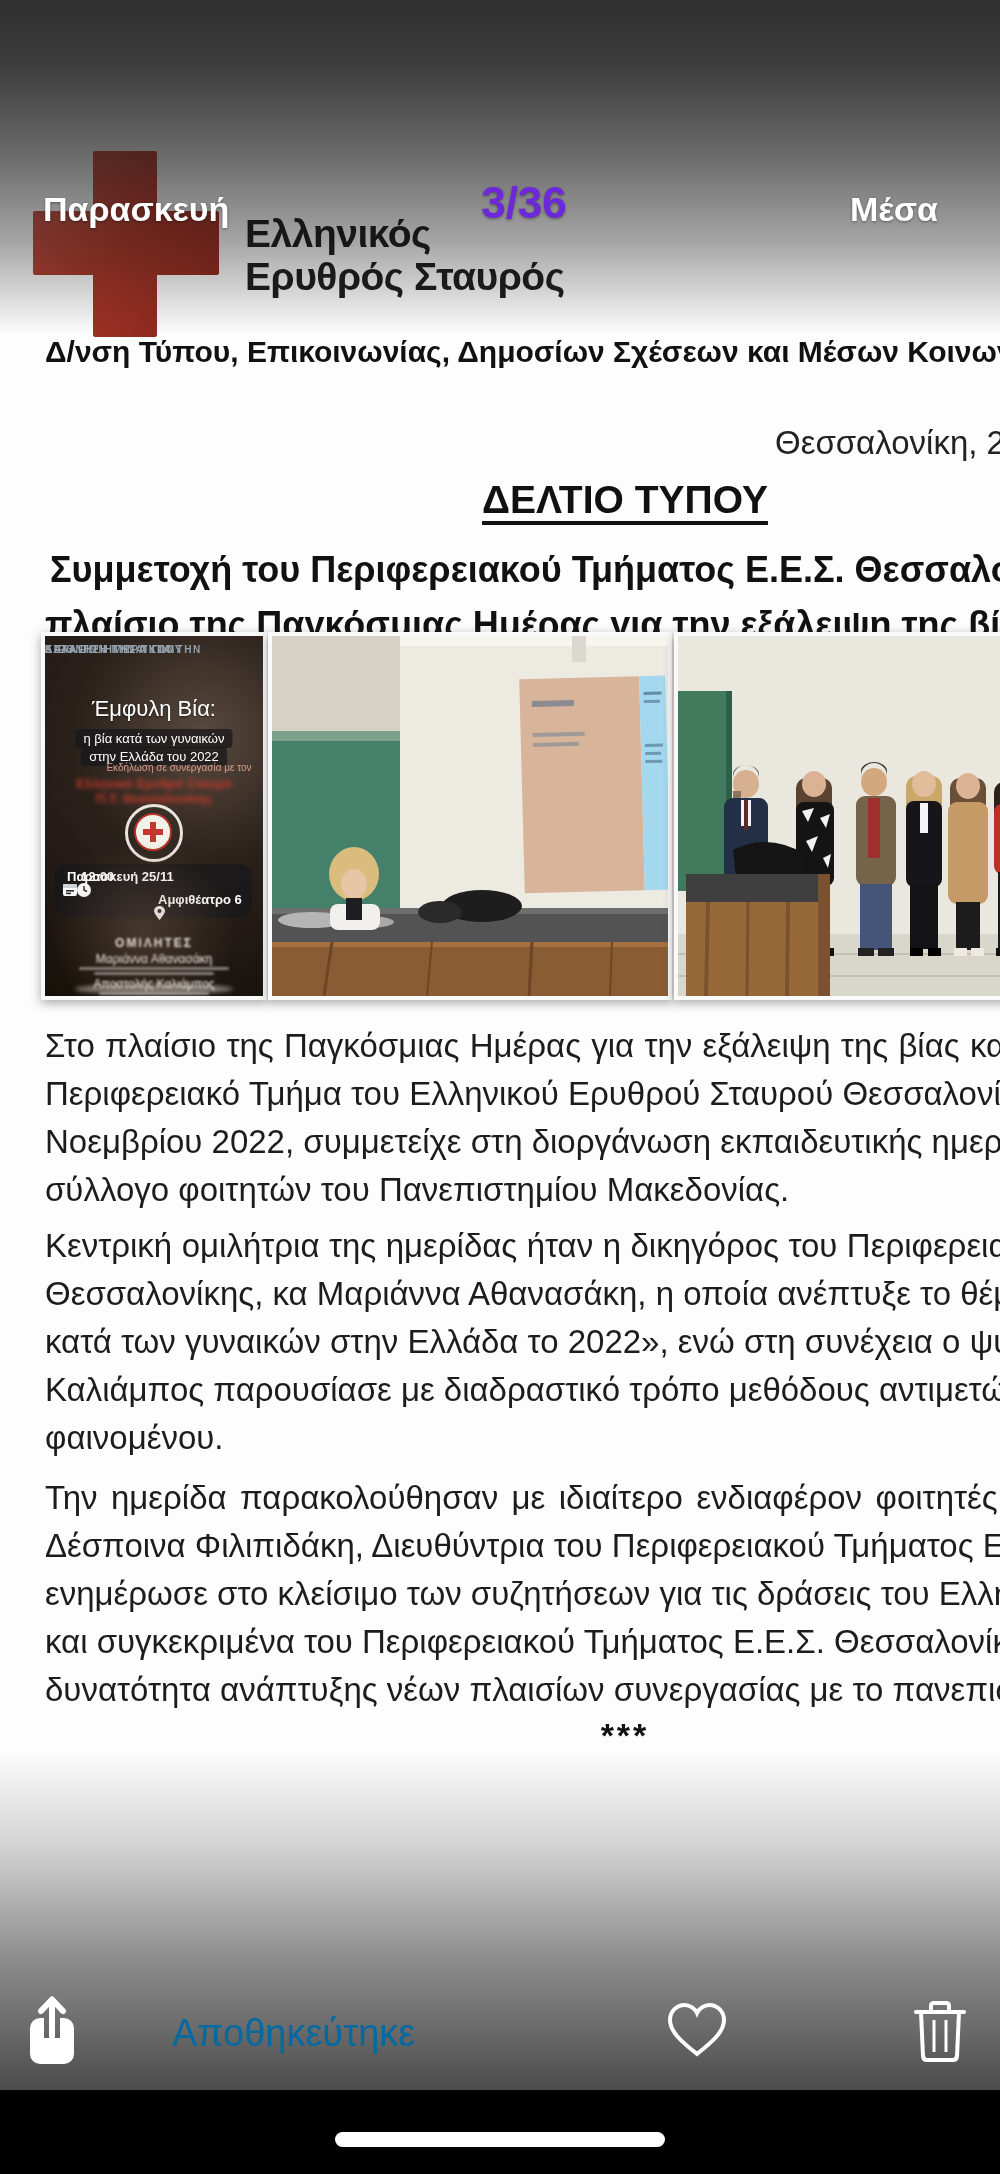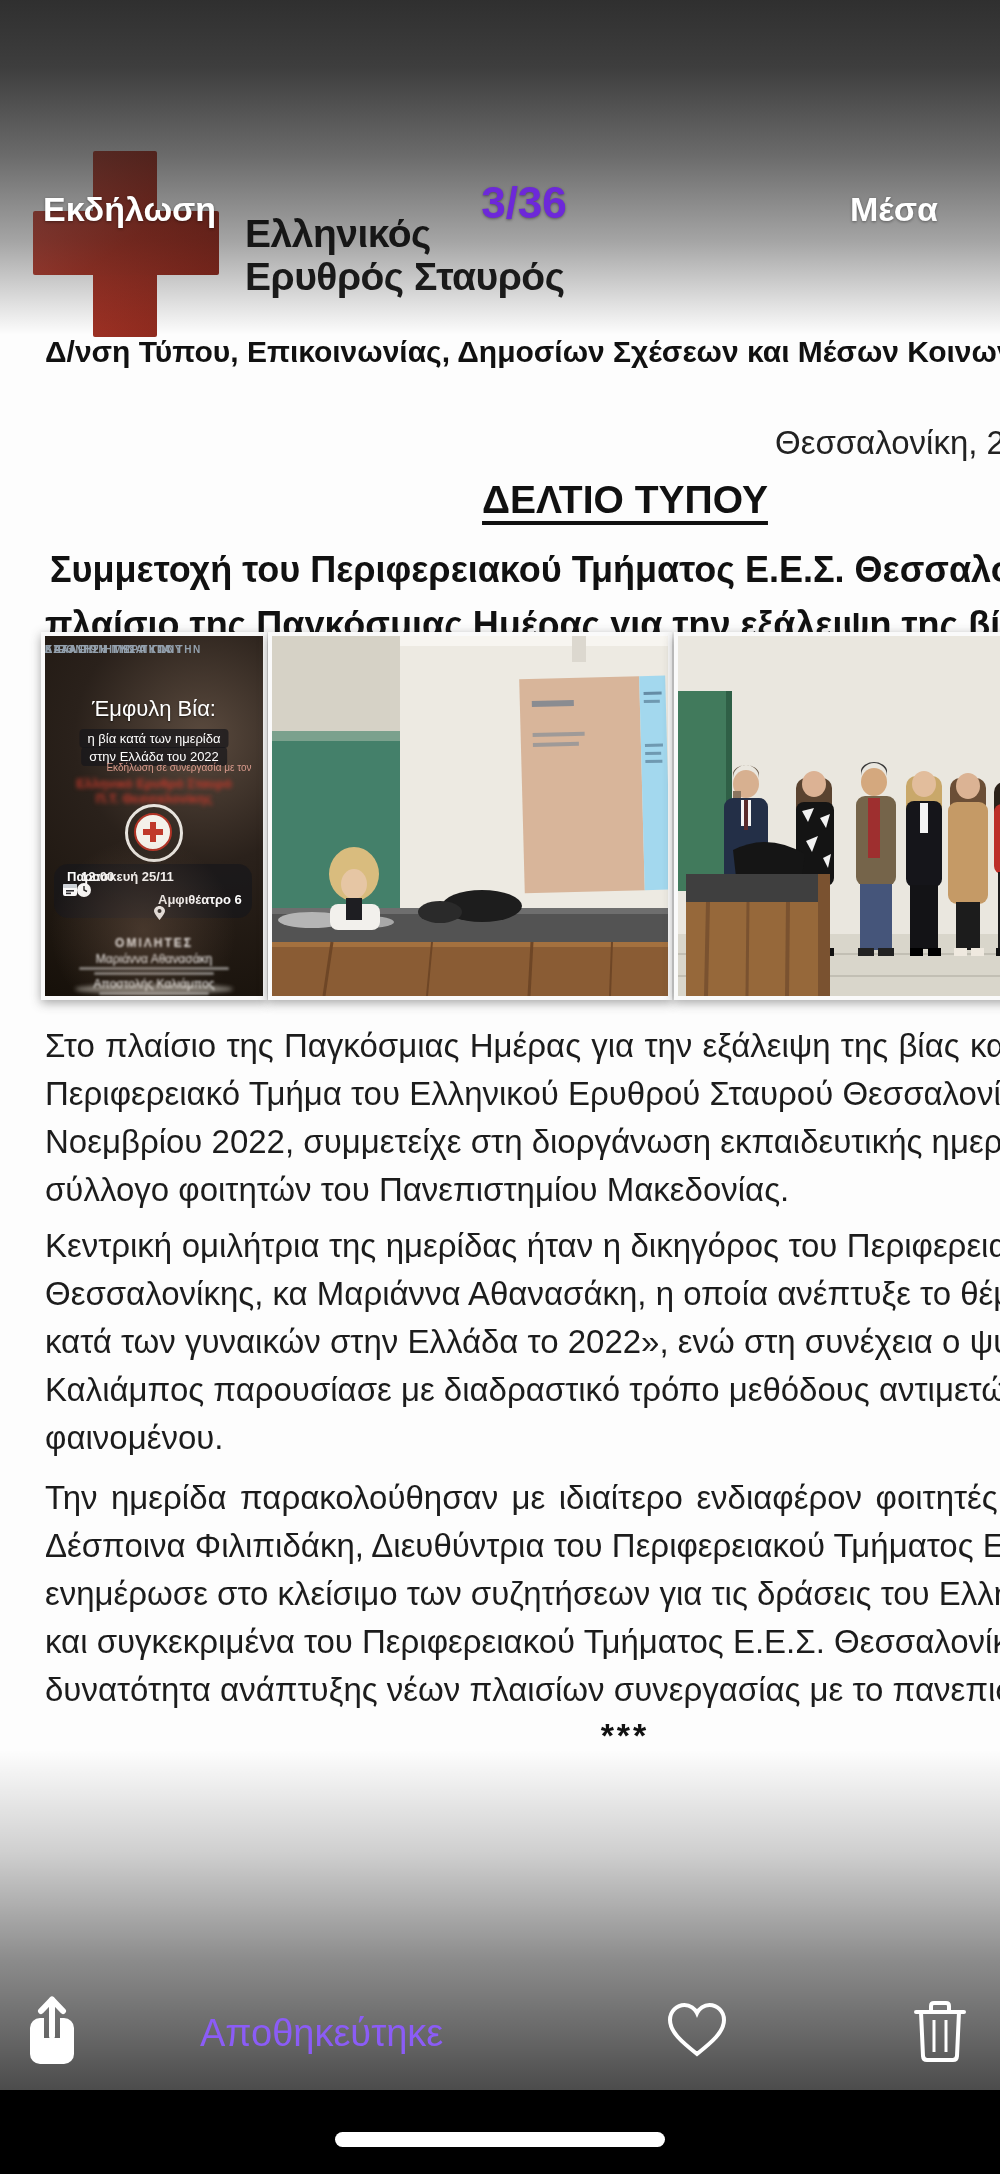--- a/index.html
+++ b/index.html
@@ -76,21 +76,21 @@
   .topbar-label{color:#fff;font-size:34px;font-weight:600;text-shadow:0 1px 3px rgba(0,0,0,.4);}
   .close-btn{left:43px;top:190px;}
   .page-indicator{left:0;top:178px;width:988px;text-align:center;font-size:44px;font-weight:bold;color:#6d28d9;
                   text-shadow:0 1px 3px rgba(0,0,0,.4);padding-left:30px;}
   .media-btn{left:850px;top:190px;}
 
   .bottom-overlay{left:0;top:1750px;width:1000px;height:340px;pointer-events:none;
       background:linear-gradient(180deg,rgba(0,0,0,0) 0%,rgba(0,0,0,0.18) 30%,
       rgba(0,0,0,0.45) 62%,rgba(0,0,0,0.62) 88%,rgba(0,0,0,0.70) 100%);}
   .bottom-black{left:0;top:2090px;width:1000px;height:84px;background:#000;}
-  .saved-label{left:172px;top:2012px;font-size:38px;color:#8b5cf6;margin-left:28px;}
+  .saved-label{left:172px;top:2012px;font-size:38px;color:#0369a1;}
   .icon-btn{cursor:pointer;}
   .home-indicator{left:335px;top:2132px;width:330px;height:15px;border-radius:8px;background:#fff;}
 
   svg{display:block;}
 </style>
 </head>
 <body>
 
 <div class="screen">
 
@@ -117,21 +117,21 @@
     <div class="abs sub2">πλαίσιο της Παγκόσμιας Ημέρας για την εξάλειψη της βίας κατά τ</div>
 
     <figure class="abs photo photo1" style="margin:0;">
       <div class="poster">
         <div class="p-head">
           <div>ΔΙΕΘΝΗΣ ΗΜΕΡΑ ΓΙΑ ΤΗΝ</div>
           <div>ΕΞΑΛΕΙΨΗ ΤΗΣ ΤΥΠΟΥ</div>
           <div>ΚΑΤΑ ΤΩΝ ΓΥΝΑΙΚΩΝ</div>
         </div>
         <div class="p-title">Έμφυλη Βία:</div>
-        <div class="p-pill" style="top:93px;">η βία κατά των ημερίδα</div>
+        <div class="p-pill" style="top:93px;">η βία κατά των γυναικών</div>
         <div class="p-pill" style="top:111px;">στην Ελλάδα του 2022</div>
         <div class="p-collab">Εκδήλωση σε συνεργασία με τον</div>
         <div class="p-red" style="top:140px;">Ελληνικό Ερυθρό Σταυρό</div>
         <div class="p-red" style="top:155px;">Π.Τ. Θεσσαλονίκης</div>
         <div class="p-emblem">
           <div class="p-emblem-ring">
             <div class="p-cross-v"></div>
             <div class="p-cross-h"></div>
           </div>
         </div>
@@ -298,21 +298,21 @@
       <div class="jline">Δέσποινα Φιλιπιδάκη, Διευθύντρια του Περιφερειακού Τμήματος Ε.Ε.Σ</div>
       <div class="jline">ενημέρωσε στο κλείσιμο των συζητήσεων για τις δράσεις του Ελληνικού Ε</div>
       <div class="jline">και συγκεκριμένα του Περιφερειακού Τμήματος Ε.Ε.Σ. Θεσσαλονίκης κα</div>
       <div class="eline">δυνατότητα ανάπτυξης νέων πλαισίων συνεργασίας με το πανεπιστήμιο.</div>
     </div>
 
     <div class="abs end-marker">***</div>
   </div>
 
   <div class="abs top-overlay"></div>
-  <div class="abs topbar-label close-btn icon-btn">Εκδήλωση</div>
+  <div class="abs topbar-label close-btn icon-btn">Παρασκευή</div>
   <div class="abs page-indicator">3/36</div>
   <div class="abs topbar-label media-btn icon-btn">Μέσα</div>
 
   <div class="abs bottom-overlay"></div>
   <div class="abs bottom-black"></div>
 
   <div class="abs icon-btn" style="left:28px;top:1996px;">
     <span>
       <svg width="48" height="70" viewBox="0 0 48 70">
         <defs>

